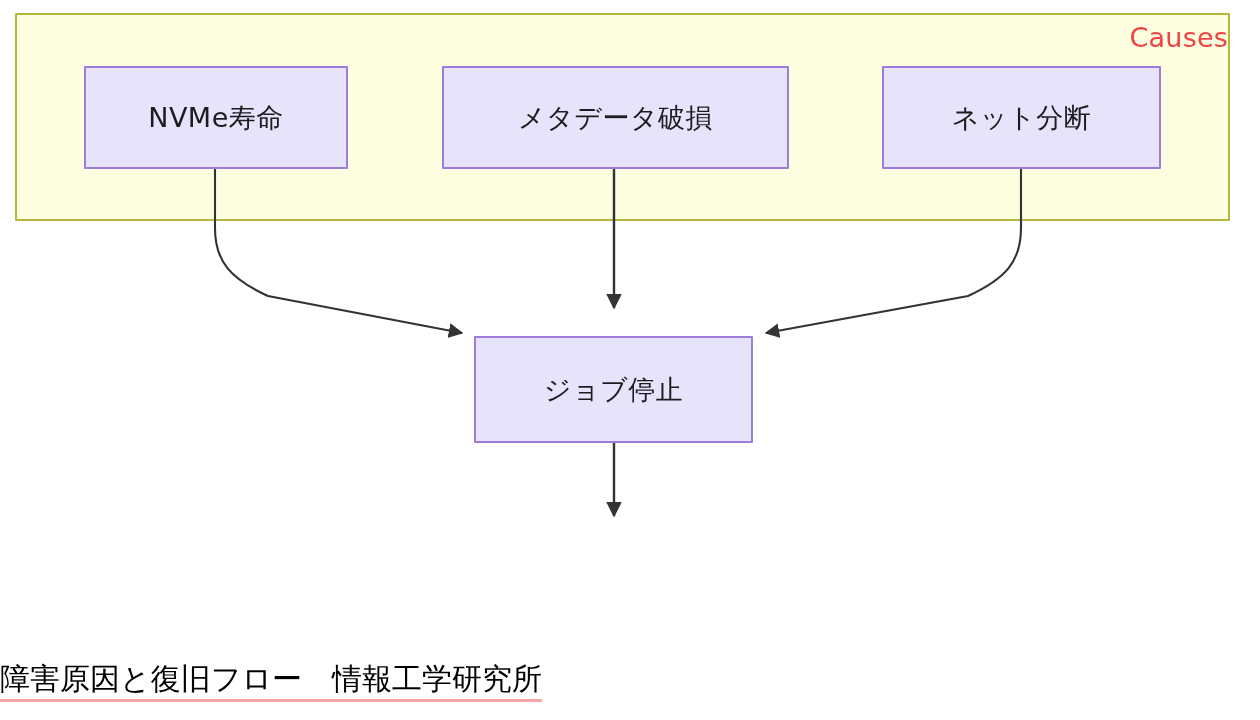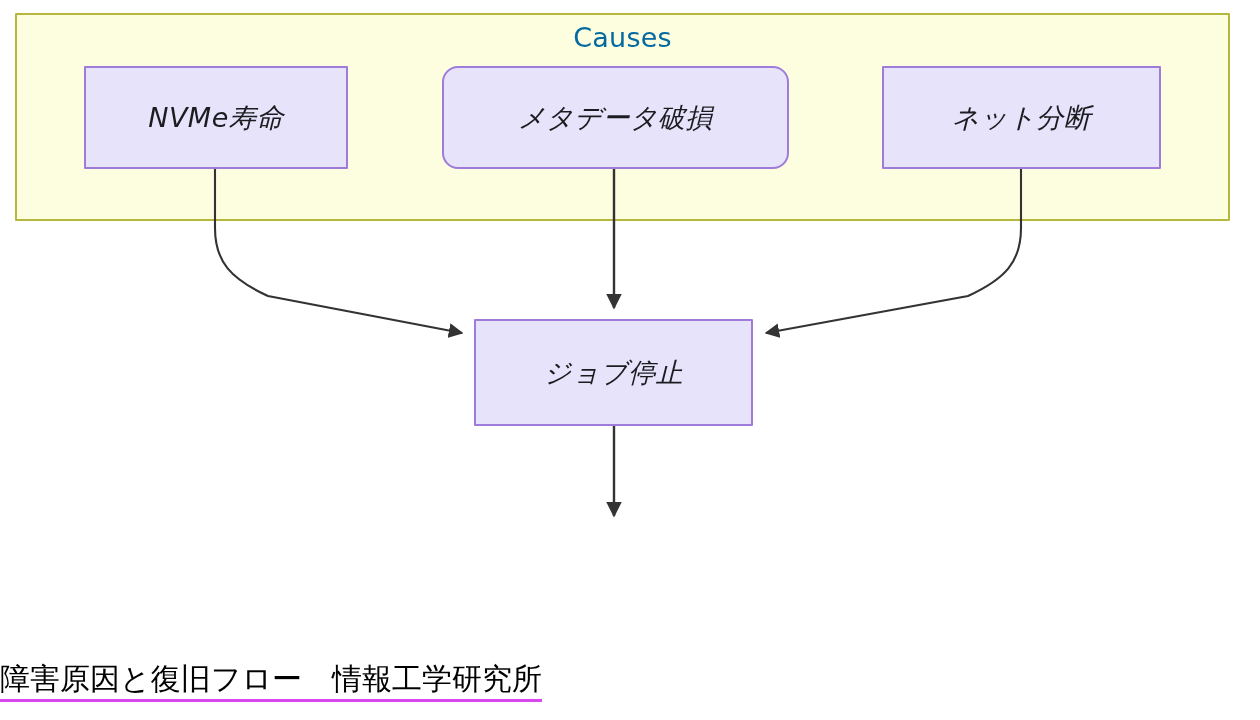--- a/index.html
+++ b/index.html
@@ -36,60 +36,59 @@
     background: #fdfddf;
     border: 2px solid #b5b83d;
     box-sizing: border-box;
     border-radius: 1px;
   }
   .cluster-label {
     position: absolute;
     left: 0;
     top: 9px;
     width: 100%;
-    text-align: center;
+    text-align: right;
     font-size: 27px;
-    color: #0369a1;
+    color: #ef4444;
     line-height: 1;
     letter-spacing: 0.2px;
   }
   .node {
     position: absolute;
     background: #e6e3fb;
     border: 2px solid #9f7bda;
     box-sizing: border-box;
     display: flex;
     align-items: center;
     justify-content: center;
     border-radius: 1px;
   }
   .node-label {
     font-size: 27px;
     color: #1b1c1f;
     line-height: 1.1;
     white-space: nowrap;
     letter-spacing: 0.5px;
-    font-style: italic;
   }
   #n-nvme  { left: 84px;  top: 66px;  width: 264px; height: 103px; }
-  #n-meta  { left: 442px; top: 66px;  width: 347px; height: 103px; border-radius: 16px; }
+  #n-meta  { left: 442px; top: 66px;  width: 347px; height: 103px; }
   #n-net   { left: 882px; top: 66px;  width: 279px; height: 103px; justify-content: center; }
-  #n-stop  { left: 474px; top: 319px; width: 279px; height: 107px; }
+  #n-stop  { left: 474px; top: 336px; width: 279px; height: 107px; }
   #n-flow  { left: 443px; top: 527px; width: 342px; height: 106px; }
 
   .caption {
     position: absolute;
     left: 0px;
     top: 660px;
     font-size: 30px;
     color: #000000;
     line-height: 1.28;
     white-space: pre;
     letter-spacing: 0px;
-    border-bottom: 3px solid #d946ef;
+    border-bottom: 3px solid #fca5a5;
     display: inline-block;
     padding-bottom: 1px;
   }
 </style>
 </head>
 <body>
 
 <div id="stage">
 
   <div class="cluster">

